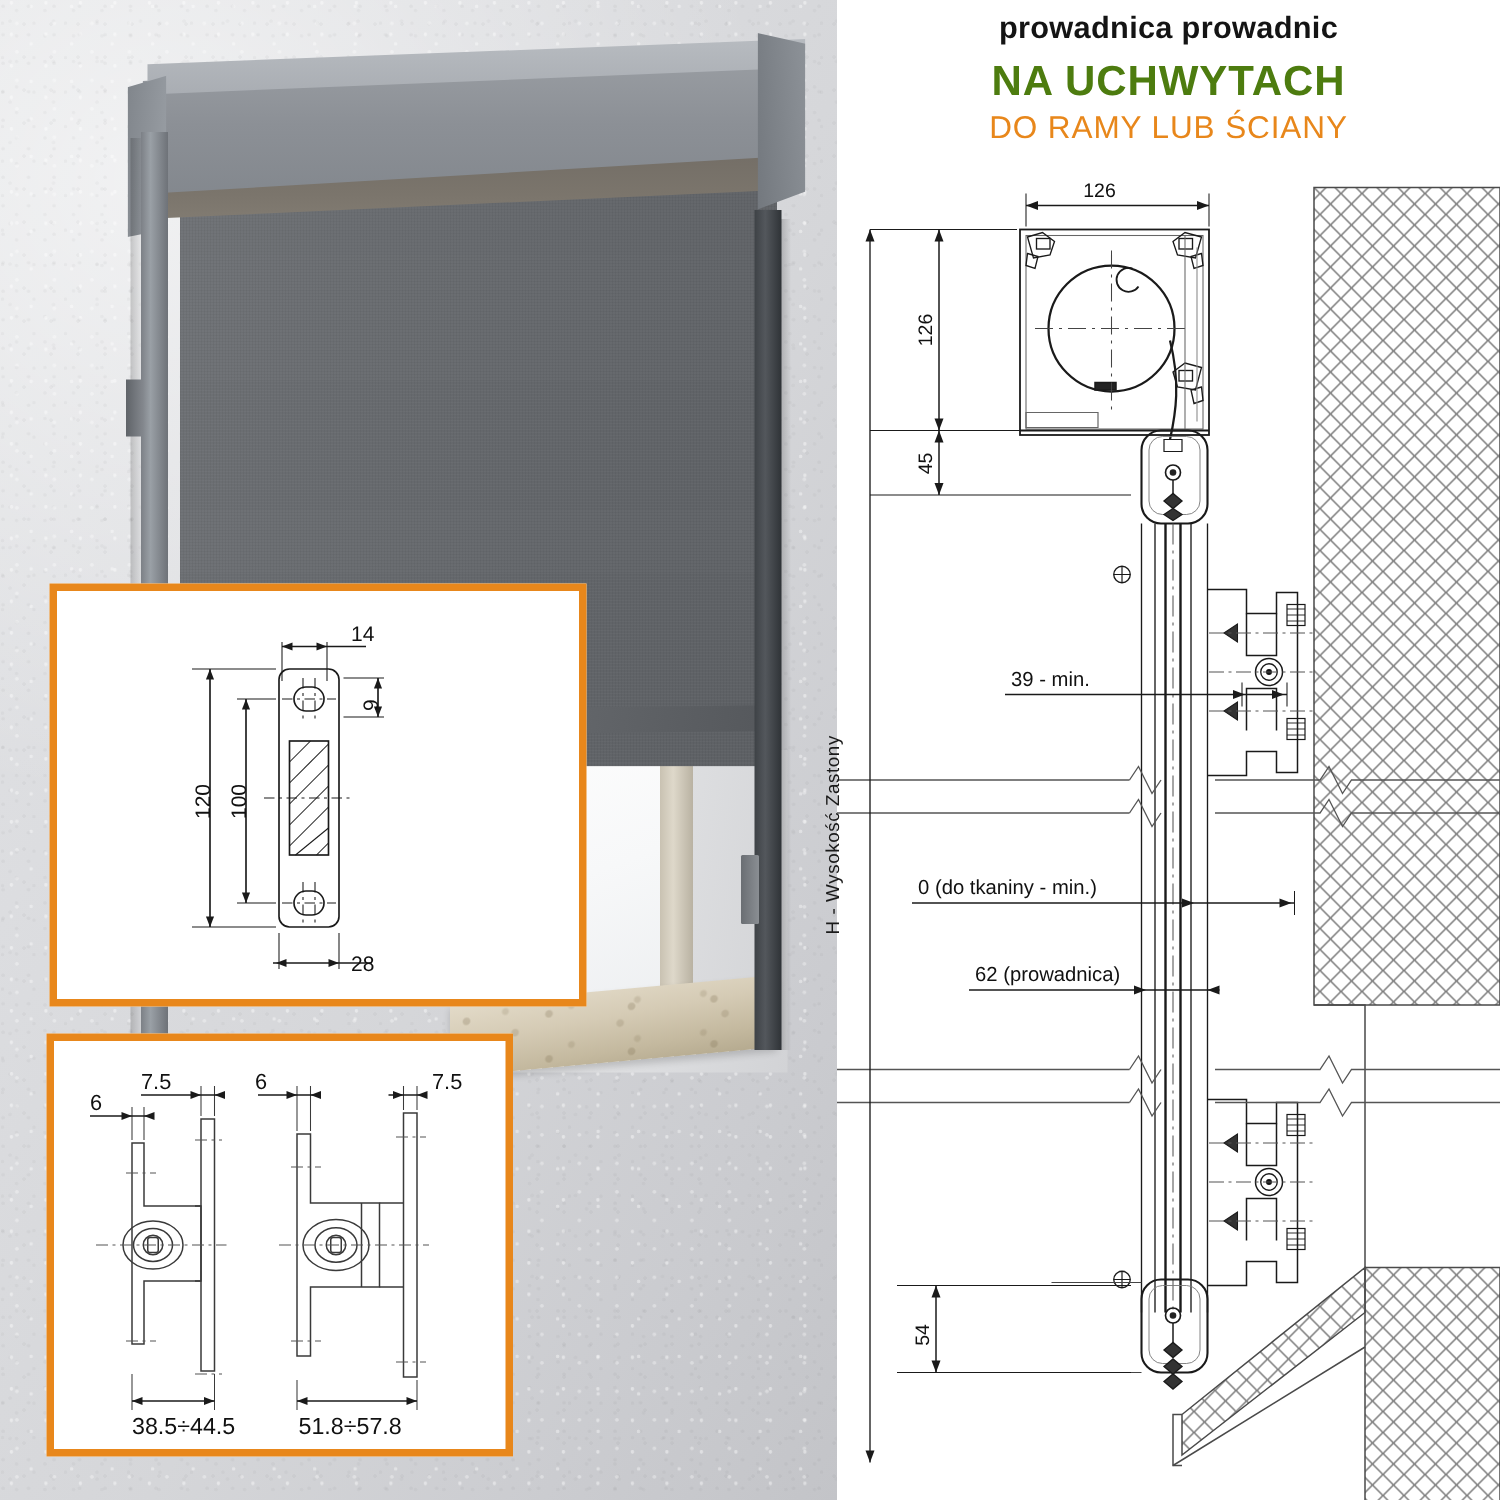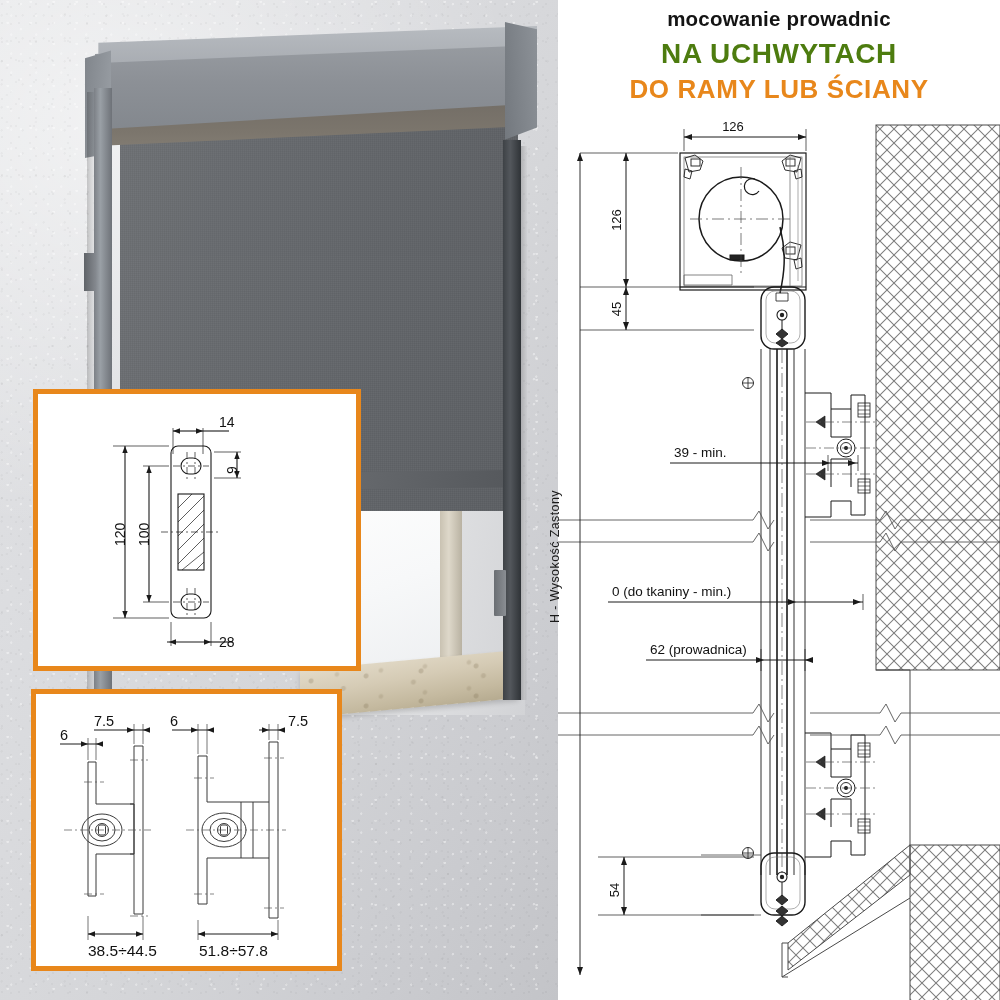--- a/index.html
+++ b/index.html
@@ -139,40 +139,40 @@
   .rail-right-edge{
     position:absolute; left:519px; top:146px; width:8px; height:554px;
     background: linear-gradient(90deg,rgba(0,0,0,.22),rgba(0,0,0,.02));
   }
 
   
   .inset{
     position:absolute; background:#ffffff;
     border:5px solid #E8871B;
   }
-  .inset#inset-bracket-plate{ left:33px; top:389px; width:328px; height:282px; }
+  .inset#inset-bracket-plate{ left:33px; top:389px; width:358px; height:282px; }
   .inset#inset-bracket-profiles{ left:31px; top:689px; width:311px; height:282px; }
   .inset svg{ display:block; width:100%; height:100%; }
 
   
   .techpanel{
     position:absolute; left:558px; top:0; width:442px; height:1000px;
     background:#ffffff;
   }
   .titleblock{ position:absolute; left:0; top:0; width:442px; height:108px; text-align:center; }
   .t-line1{
     font-size:20.5px; font-weight:bold; color:#141414; letter-spacing:.2px;
     margin-top:7px; font-family:"Liberation Sans", sans-serif;
   }
   .t-line2{
     font-size:28px; font-weight:bold; color:#4d7c0f; letter-spacing:.6px; margin-top:7px;
     font-family:"Liberation Sans", sans-serif;
   }
   .t-line3{
-    font-size:26px; font-weight:bold; color:#E8871B; letter-spacing:.6px; margin-top:4px;
+    font-size:21px; font-weight:normal; color:#E8871B; letter-spacing:.6px; margin-top:4px;
     font-family:"Liberation Sans", sans-serif;
   }
   .drawing{ position:absolute; left:0; top:115px; width:446px; height:895px; }
   .drawing svg{ display:block; width:442px; height:895px; }
 
   
   .vlabel{
     position:absolute; left:548px; top:418px;
     transform-origin: left top; transform: rotate(-90deg) translate(-205px, 0);
     font-size:12.5px; color:#1a1a1a; white-space:nowrap;
@@ -368,21 +368,21 @@
       <text class="dimtext" x="52" y="262" font-size="15.5">38.5÷44.5</text>
       <text class="dimtext" x="134" y="32" font-size="14.5">6</text>
       <text class="dimtext" x="252" y="32" font-size="14.5">7.5</text>
       <text class="dimtext" x="163" y="262" font-size="15.5">51.8÷57.8</text>
     </svg>
   </div>
 
   <div class="techpanel">
 
     <div class="titleblock">
-      <div class="t-line1">mocowanie prowadnic</div>
+      <div class="t-line1">prowadnica prowadnic</div>
       <div class="t-line2">NA UCHWYTACH</div>
       <div class="t-line3">DO RAMY LUB ŚCIANY</div>
     </div>
 
     <div class="drawing">
       <svg viewBox="0 0 442 895" xmlns="http://www.w3.org/2000/svg">
         <defs>
           <pattern id="brickhatch" width="14" height="14" patternUnits="userSpaceOnUse">
             <path d="M0 14 L14 0 M-3 3 L3 -3 M11 17 L17 11" stroke="#7e7e7e" stroke-width="1.05" fill="none"></path>
             <path d="M0 0 L14 14 M-3 11 L3 17 M11 -3 L17 3" stroke="#7e7e7e" stroke-width="1.05" fill="none"></path>

